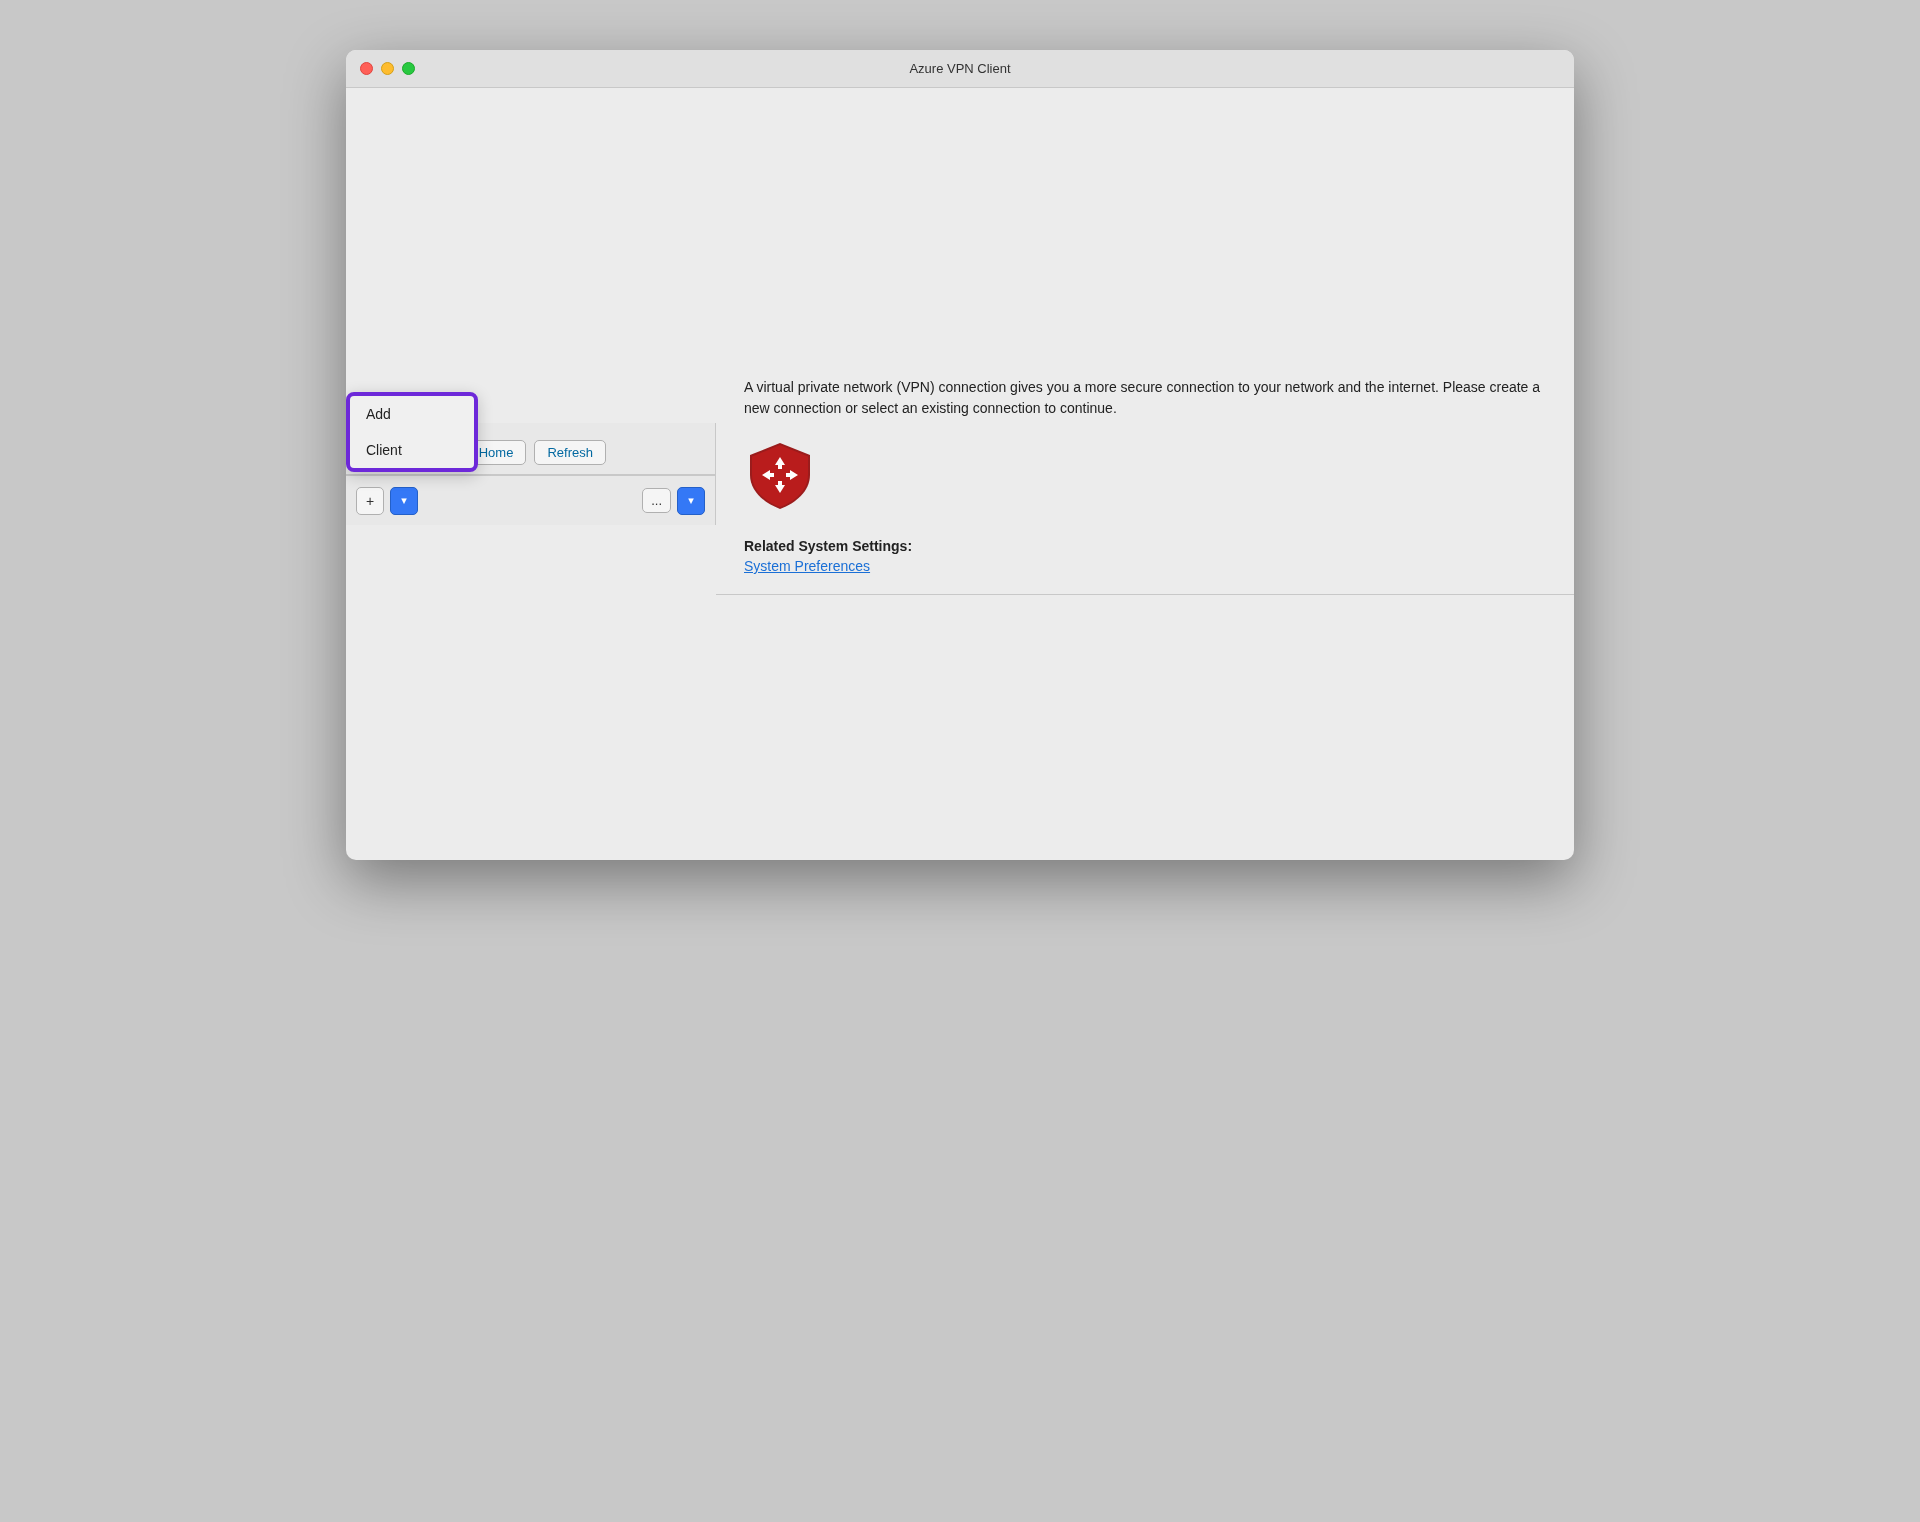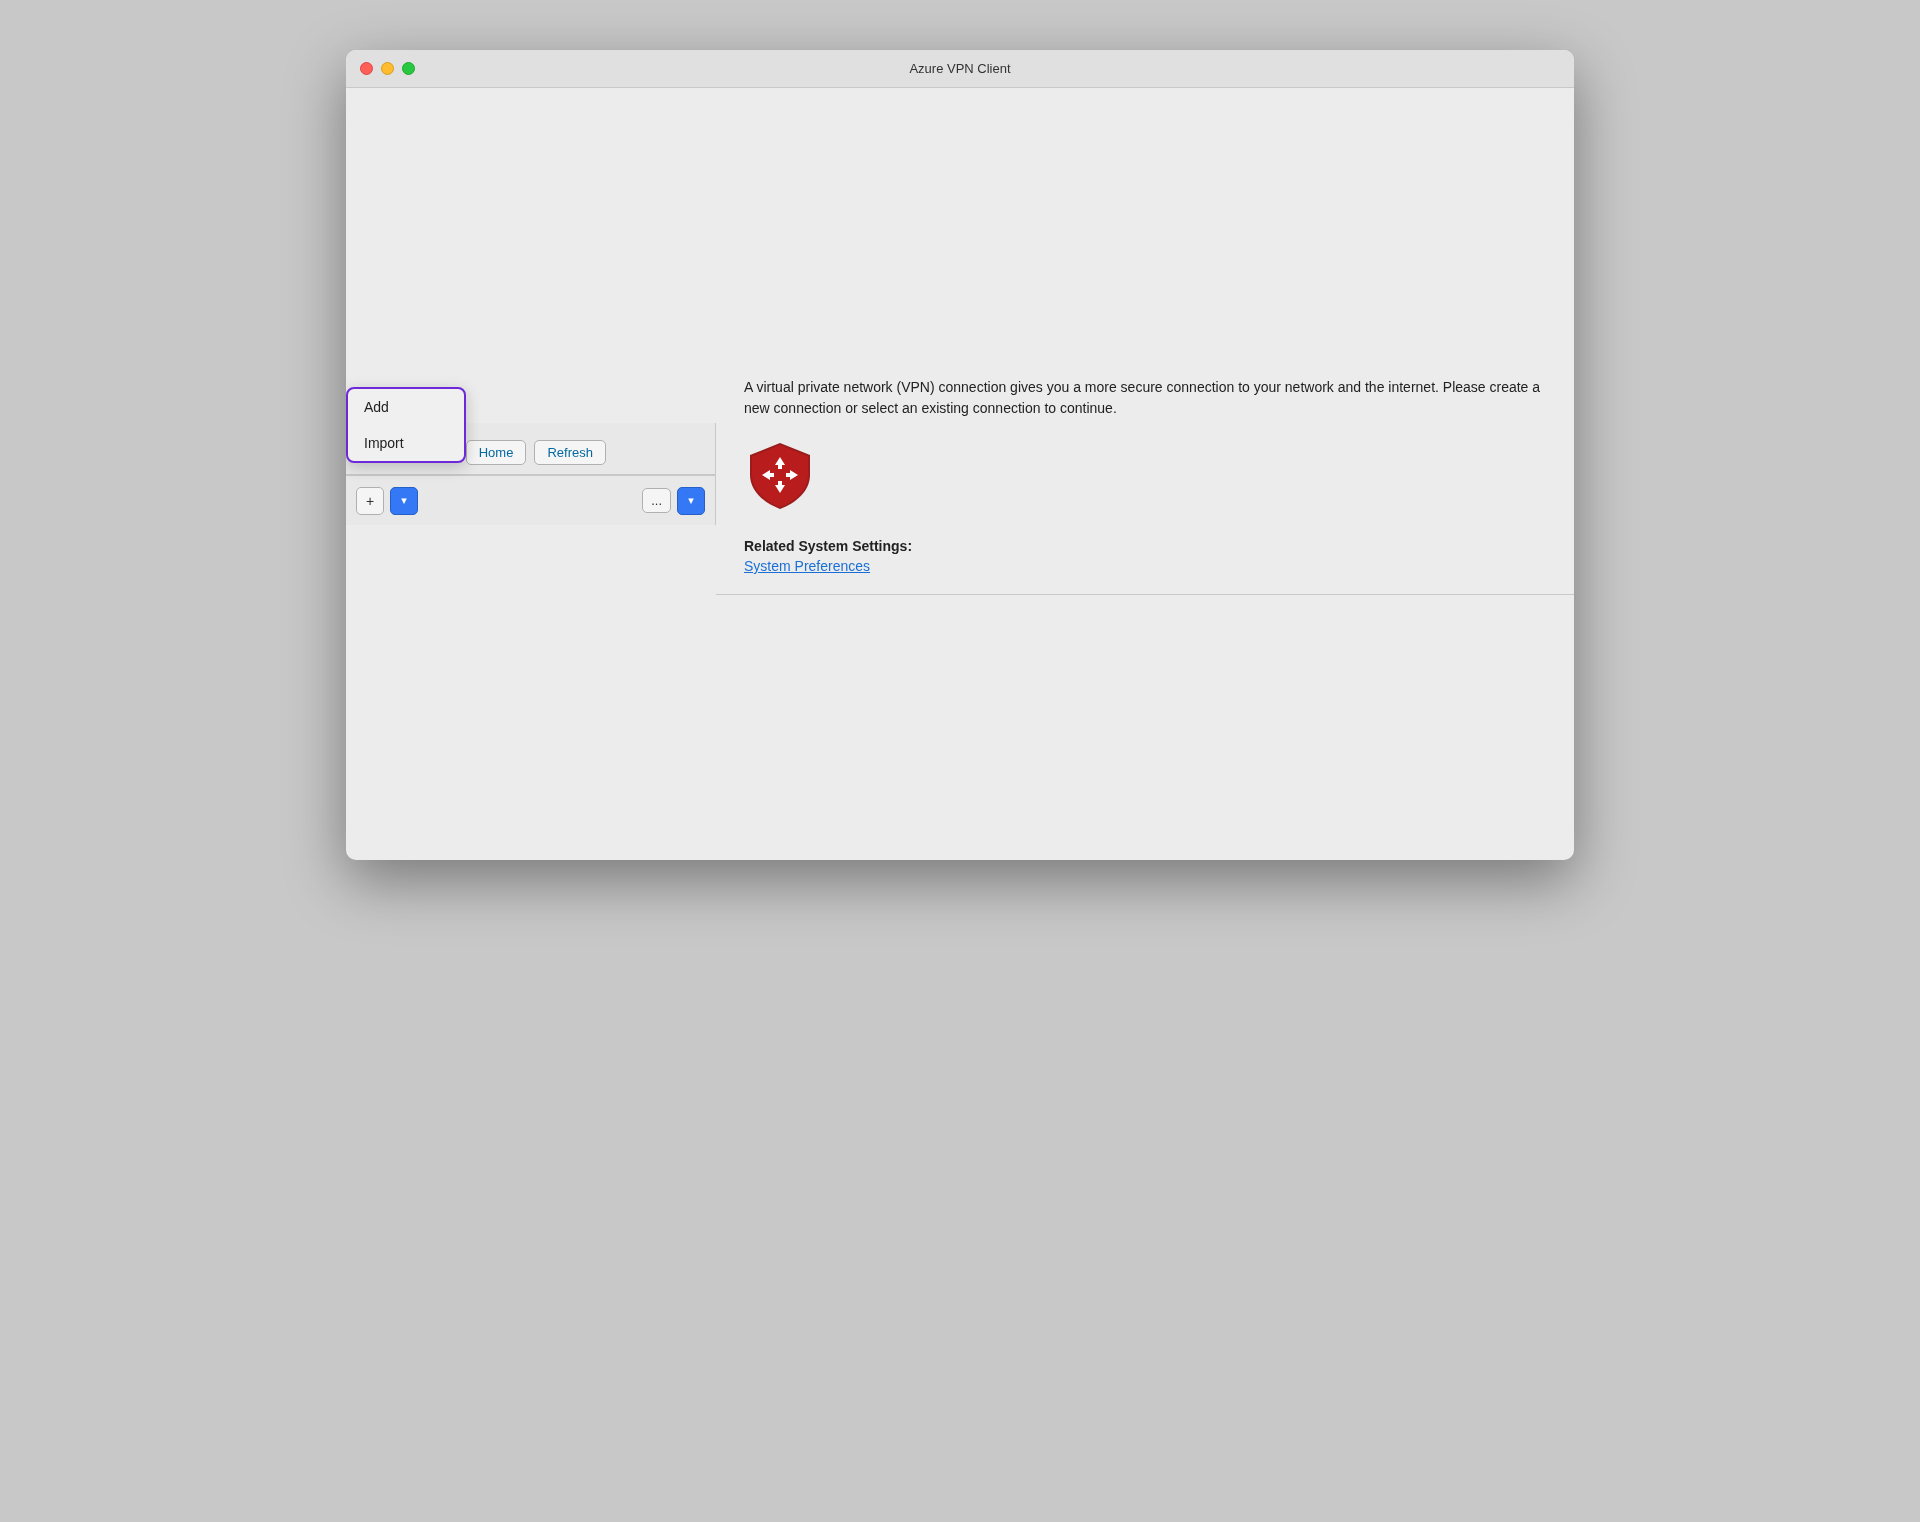--- a/index.html
+++ b/index.html
@@ -157,27 +157,27 @@
       border-radius: 5px;
       padding: 4px 8px;
       cursor: pointer;
       font-size: 13px;
       color: #333;
     }
 
     
     .dropdown-menu {
       position: absolute;
-      bottom: 62px;
+      bottom: 53px;
       left: 0;
       background: #f0f0f0;
-      border: 2px solid #6d28d9;
+      border: 4px solid #6d28d9;
       border-radius: 8px;
       box-shadow: 0 4px 16px rgba(0,0,0,0.2);
-      width: 120px;
+      width: 132px;
       overflow: hidden;
       z-index: 100;
     }
 
     .dropdown-menu-item {
       padding: 10px 16px;
       font-size: 14px;
       color: #222;
       cursor: pointer;
     }
@@ -292,21 +292,21 @@
       </div>
 
       <div class="sidebar-content">
         
       </div>
 
       <div class="sidebar-footer">
 
         <div class="dropdown-menu">
           <div class="dropdown-menu-item">Add</div>
-          <div class="dropdown-menu-item">Import</div>
+          <div class="dropdown-menu-item">Client</div>
         </div>
 
         <div class="icon-btn">+</div>
         <div class="icon-btn-blue">▾</div>
         <div class="spacer"></div>
         <button class="ellipsis-btn">...</button>
         <div class="icon-btn-blue">▾</div>
       </div>
     </div>
 

